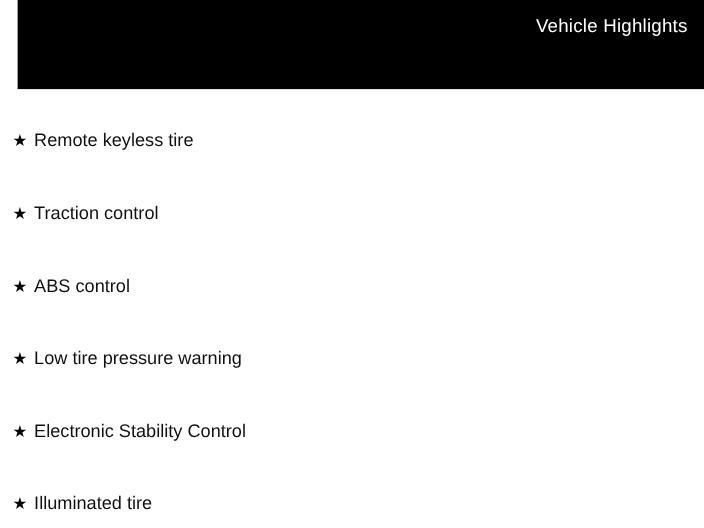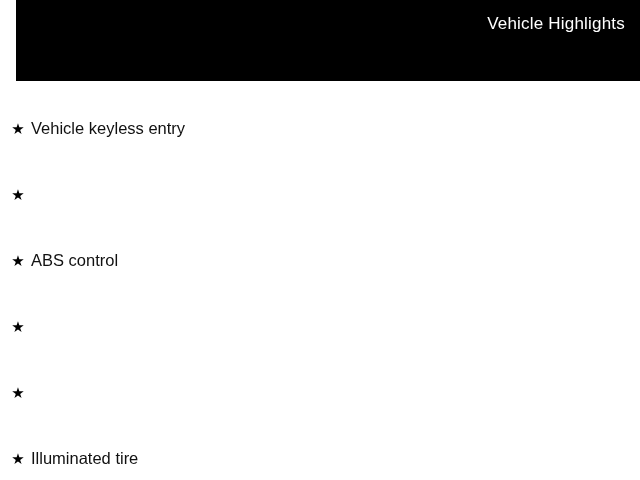--- a/index.html
+++ b/index.html
@@ -74,34 +74,37 @@
 
 <div class="page">
 
   <div class="header-bar">
     <div class="header-title">Vehicle Highlights</div>
   </div>
 
   <ul class="feature-list">
     <li class="feature-item">
       <span class="star-icon">★</span>
-      <span class="feature-label">Vehicle keyless entry</span>
+      <span class="feature-label">Remote keyless tire</span>
     </li>
     <li class="feature-item">
       <span class="star-icon">★</span>
+      <span class="feature-label">Traction control</span>
     </li>
     <li class="feature-item">
       <span class="star-icon">★</span>
       <span class="feature-label">ABS control</span>
     </li>
     <li class="feature-item">
       <span class="star-icon">★</span>
+      <span class="feature-label">Low tire pressure warning</span>
     </li>
     <li class="feature-item">
       <span class="star-icon">★</span>
+      <span class="feature-label">Electronic Stability Control</span>
     </li>
     <li class="feature-item">
       <span class="star-icon">★</span>
       <span class="feature-label">Illuminated tire</span>
     </li>
   </ul>
 
 </div>
 
 </body></html>

